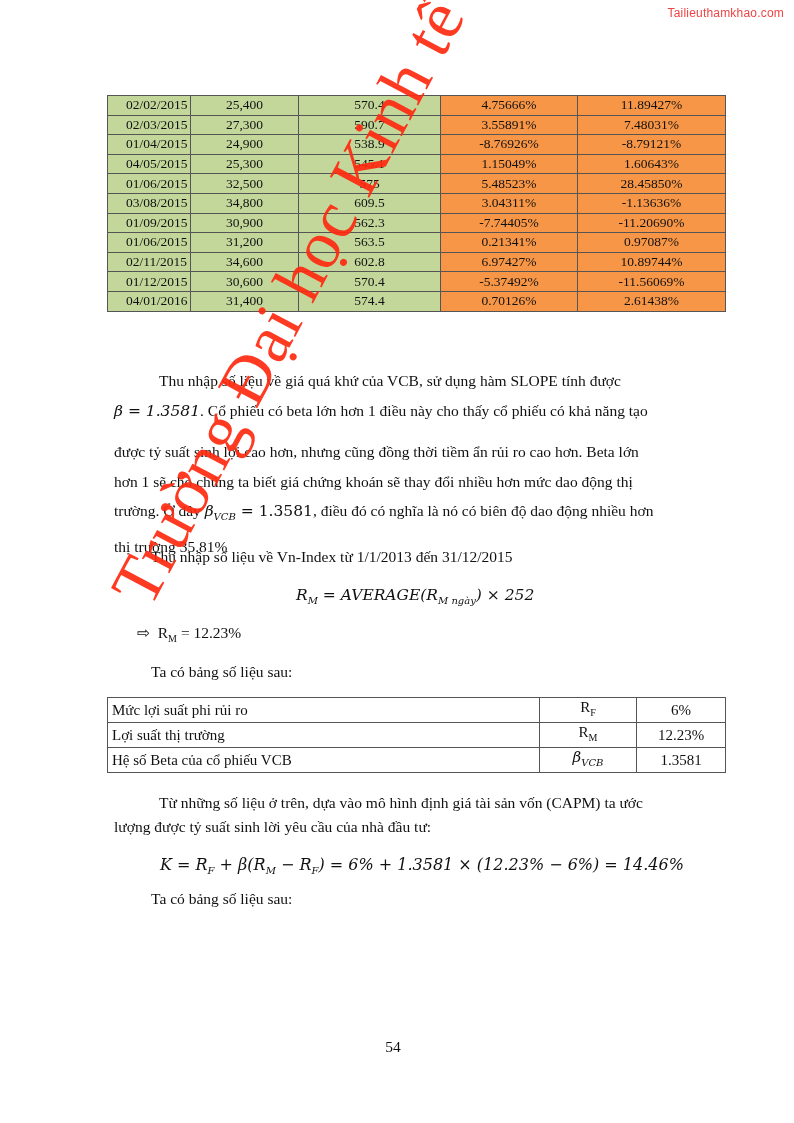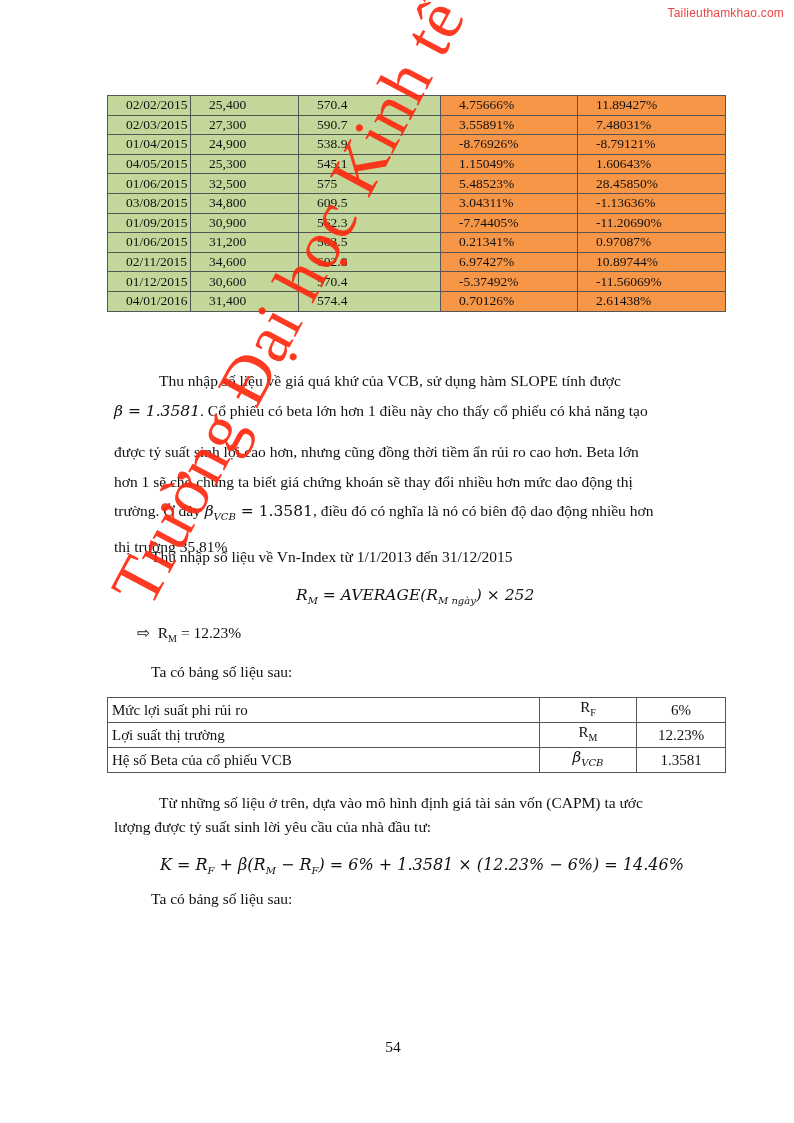--- a/index.html
+++ b/index.html
@@ -4,22 +4,22 @@
 <style>
   html, body { margin: 0; padding: 0; background: #ffffff; }
   body { width: 794px; height: 1123px; position: relative; overflow: hidden;
          font-family: "Liberation Serif", serif; color: #111; }
   .site-mark { position: absolute; top: 6px; right: 10px; font-family: "Liberation Sans", sans-serif;
                font-size: 12px; color: #ef4444; letter-spacing: 0.2px; }
   table.returns { position: absolute; left: 107px; top: 95px; width: 618px; border-collapse: collapse;
                   font-size: 13.5px; table-layout: fixed; }
   table.returns td { height: 18.6px; padding: 0 18px; border: 1px solid #555; line-height: 18px; white-space: nowrap; }
   table.returns td.g { background: #c4d79b; }
-  table.returns td.o { background: #f79646; text-align: left; }
-  table.returns td.c { text-align: left; }
+  table.returns td.o { background: #f79646; text-align: center; }
+  table.returns td.c { text-align: center; }
   table.returns td.l { text-align: left; }
   .para { position: absolute; left: 114px; width: 604px; font-size: 15.5px; line-height: 29.6px; text-align: justify; }
   .indent { text-indent: 45px; }
   .line { position: absolute; font-size: 15.5px; white-space: nowrap; }
   .math { font-family: "DejaVu Serif", serif; font-style: italic; }
   .mathn { font-family: "DejaVu Serif", serif; }
   sub { font-size: 10px; }
   table.capm { position: absolute; left: 107px; top: 697px; width: 618px; border-collapse: collapse;
                font-size: 15px; table-layout: fixed; }
   table.capm td { border: 1px solid #555; padding: 0 4px; height: 18.5px; line-height: 18px; margin-left: 40px; }

